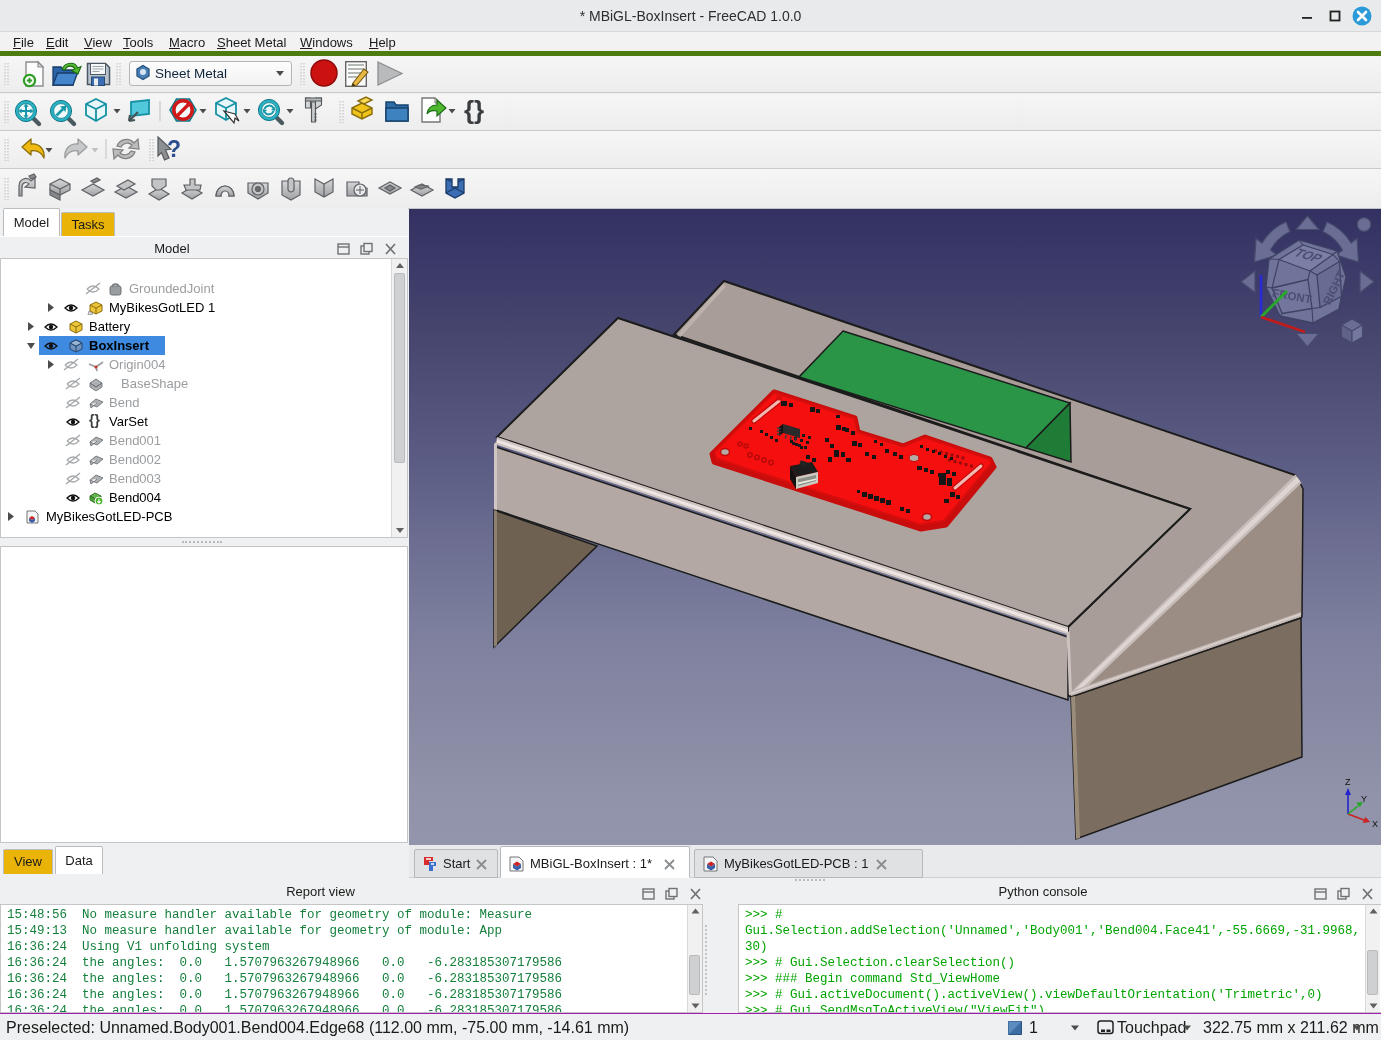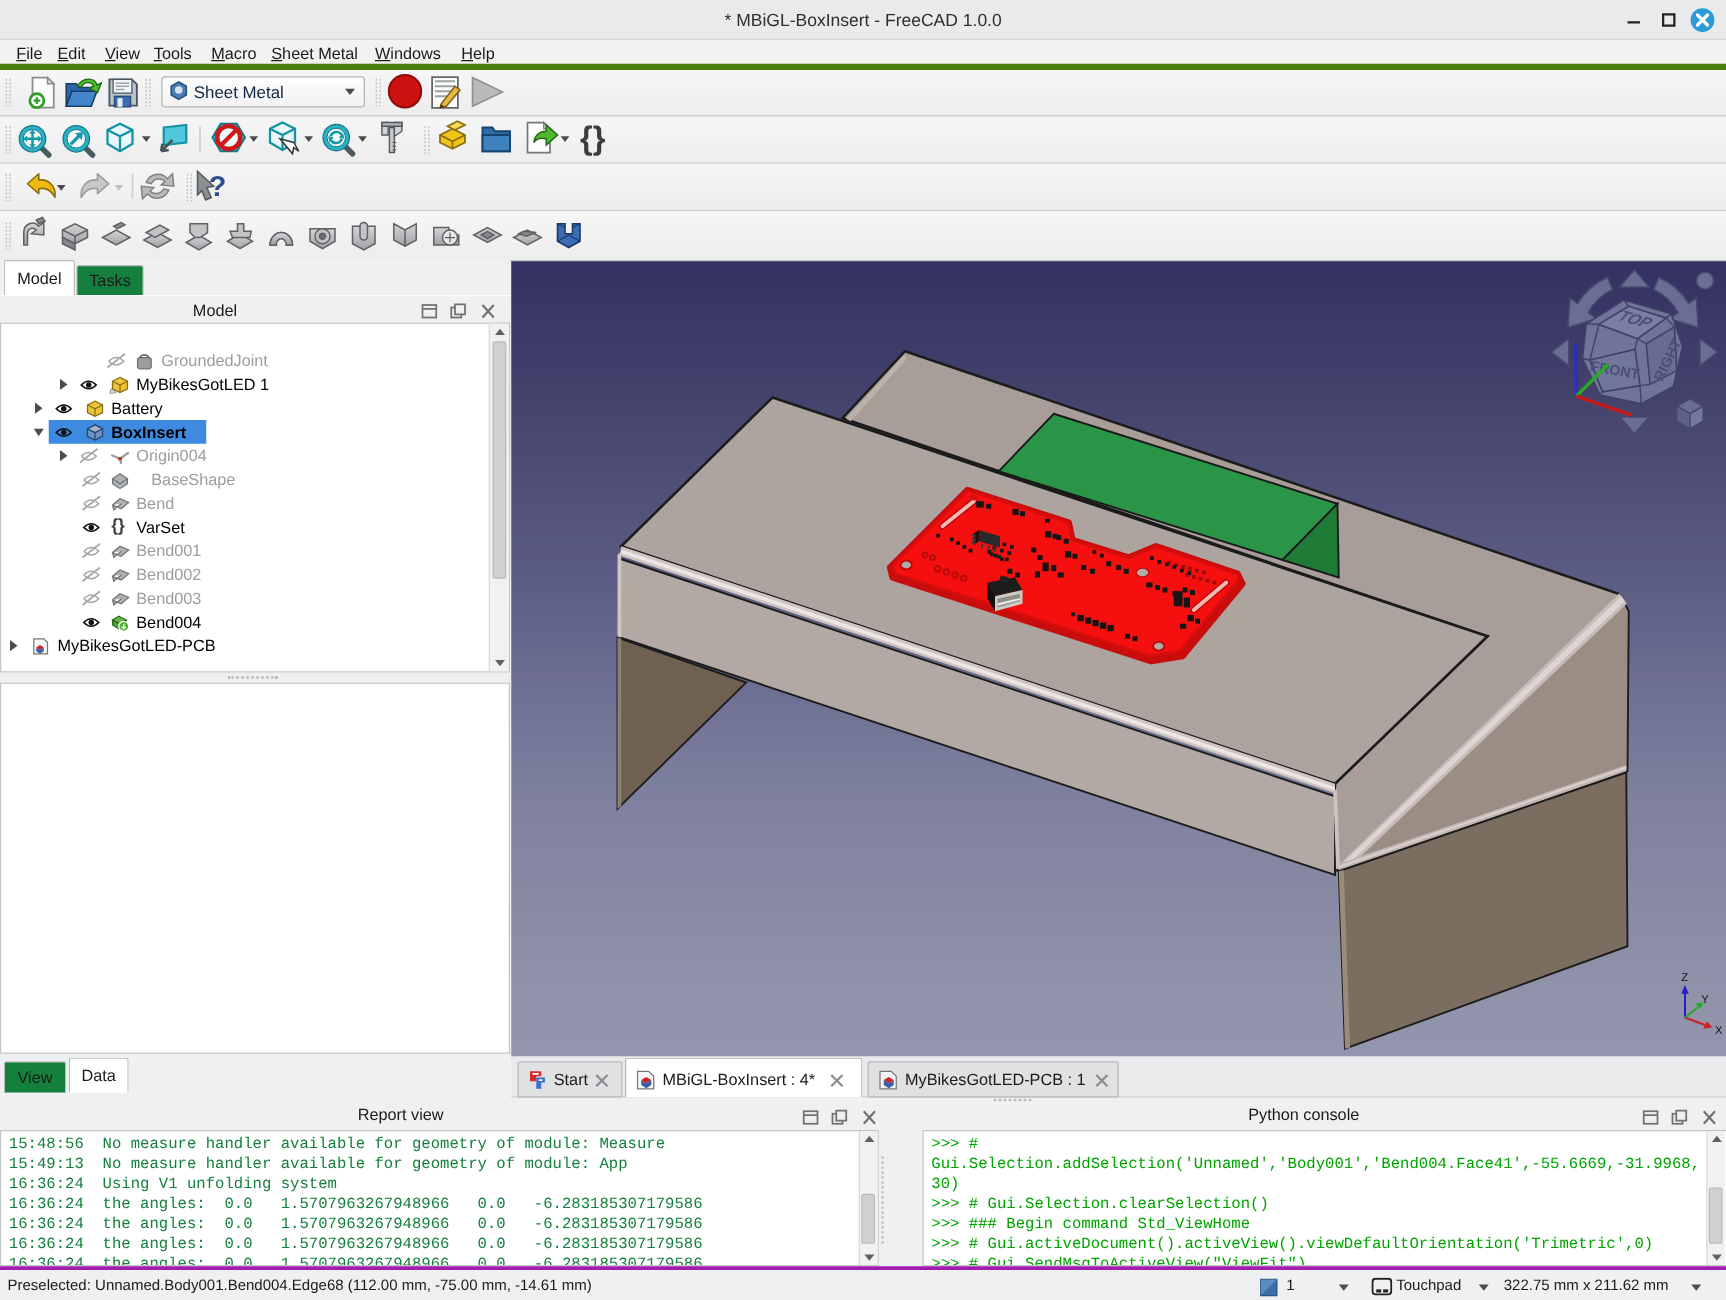--- a/index.html
+++ b/index.html
@@ -15,21 +15,21 @@
 
 .tbrow { left:0; width:1381px; background:linear-gradient(#f6f6f7,#ededee); border-bottom:1px solid #c9cacb; }
 #tb1 { top:56px; height:37px; }
 #tb2 { top:94px; height:37px; }
 #tb3 { top:131px; height:38px; }
 #tb4 { top:169px; height:40px; border-bottom:1px solid #c2c3c4;}
 
 #wbcombo { left:129px; top:61px; width:163px; height:25px; background:linear-gradient(#fdfdfd,#f2f2f2); border:1px solid #b4b5b6; border-radius:3px; font-size:13px; color:#16324f; }
 
 #leftcol { left:0; top:208px; width:408px; height:669px; background:#eff0f1; }
-.ptab { position:absolute; height:28px; font-size:13px; color:#1a1a1a; text-align:center; border:1px solid #bbbcbd; border-bottom:none; border-radius:2px 2px 0 0; line-height:27px; background:#15803d; }
+.ptab { position:absolute; height:28px; font-size:13px; color:#1a1a1a; text-align:center; border:1px solid #bbbcbd; border-bottom:none; border-radius:2px 2px 0 0; line-height:27px; background:#eab308; }
 .ptab.active { background:#ffffff; }
 .phdr { position:absolute; font-size:13px; color:#1a1a1a; text-align:center; }
 #treewrap { left:0px; top:258px; width:408px; height:280px; background:#ffffff; border:1px solid #c4c5c6; }
 #propwrap { left:0px; top:546px; width:408px; height:297px; background:#ffffff; border:1px solid #c4c5c6; }
 .trow { position:absolute; height:19px; font-size:13px; color:#000; white-space:nowrap; }
 .trow .lbl { position:absolute; top:2px; }
 .gray { color:#9a9da0; }
 .sbthumb { position:absolute; background:#cfd0d1; border:1px solid #b9babb; border-radius:2px; }
 
 #viewport { left:409px; top:209px; width:972px; height:637px; background:linear-gradient(#323161 0%,#3a3968 8%,#47476f 21%,#5d5e85 41%,#6e7093 54%,#7d7f9e 66%,#888aa4 80%,#9093a9 92%,#9295ab 100%); overflow:hidden; }
@@ -38,21 +38,21 @@
 .mtab { position:absolute; top:4px; height:29px; background:#e0e1e2; border:1px solid #b7b8b9; border-radius:2px 2px 0 0; font-size:13px; color:#1a1a1a; }
 .mtab.active { top:1px; height:32px; background:#ffffff; border-bottom:1px solid #ffffff; }
 
 #reppanel { left:0; top:884px; width:703px; height:129px; background:#eff0f1; }
 #pypanel { left:710px; top:884px; width:671px; height:129px; background:#eff0f1;margin-left:28px; }
 .bhdr { position:absolute; left:0; top:0; width:100%; height:19px; font-size:13px; color:#1a1a1a; text-align:center; }
 .bcontent { position:absolute; left:0; top:20px; background:#ffffff; border:1px solid #c4c5c6; font-family:"Liberation Mono",monospace; font-size:12.5px; line-height:16px; white-space:pre; overflow:hidden; padding:2px 0 0 6px; }
 #repcontent { width:703px; height:109px; color:#15803d; }
 #pycontent { width:671px; height:109px; color:#00a400; }
 
-#statusbar { left:0; top:1013px; width:1381px; height:27px; background:#eff0f1; border-top:3px solid #a21caf; font-size:12px; color:#1a1a1a; }
+#statusbar { left:0; top:1013px; width:1381px; height:27px; background:#eff0f1; border-top:1px solid #a21caf; font-size:16px; color:#1a1a1a; }
 </style>
 </head>
 <body>
 <div id="root">
 
   <div id="titlebar" class="abs">
     <div id="title-text">* MBiGL-BoxInsert - FreeCAD 1.0.0</div>
     <svg class="abs" style="left:1295px;top:0;width:86px;height:32px" viewBox="0 0 86 32">
       <rect x="7" y="17" width="10" height="1.8" fill="#222"></rect>
       <rect x="35.5" y="11.5" width="9" height="9" fill="none" stroke="#222" stroke-width="1.8"></rect>
@@ -701,26 +701,26 @@
       <svg class="abs" style="left:60px;top:8px" width="13" height="13" viewBox="0 0 13 13">
           <path d="M2 2 L11 11 M11 2 L2 11" stroke="#8a8d90" stroke-width="1.8"></path>
         </svg>
     </div>
     <div class="mtab active" style="left:91px;width:190px;">
       <svg class="abs" style="left:8px;top:9px" width="15" height="16" viewBox="0 0 15 16">
         <path d="M1 1 h9 l4 4 v10 h-13 z" fill="#f4f5f6" stroke="#777" stroke-width="1"></path>
         <path d="M4 8 l4 -2.5 4 2.5 -4 2.5 z" fill="#cc2222"></path>
           <path d="M4 8 v4 l4 2.5 4 -2.5 v-4 l-4 2.5 z" fill="#3a5fa8"></path>
       </svg>
-      <span class="abs" style="left:29px;top:9px">MBiGL-BoxInsert : 4*</span>
+      <span class="abs" style="left:29px;top:9px">MBiGL-BoxInsert : 1*</span>
       <svg class="abs" style="left:162px;top:11px" width="13" height="13" viewBox="0 0 13 13">
           <path d="M2 2 L11 11 M11 2 L2 11" stroke="#8a8d90" stroke-width="1.8"></path>
         </svg>
     </div>
-    <div class="mtab" style="left:285px;width:201px;">
+    <div class="mtab" style="left:285px;width:229px;">
       <svg class="abs" style="left:8px;top:6px" width="15" height="16" viewBox="0 0 15 16">
         <path d="M1 1 h9 l4 4 v10 h-13 z" fill="#f4f5f6" stroke="#777" stroke-width="1"></path>
         <path d="M4 8 l4 -2.5 4 2.5 -4 2.5 z" fill="#cc2222"></path>
           <path d="M4 8 v4 l4 2.5 4 -2.5 v-4 l-4 2.5 z" fill="#3a5fa8"></path>
       </svg>
       <span class="abs" style="left:29px;top:6px">MyBikesGotLED-PCB : 1</span>
       <svg class="abs" style="left:180px;top:8px" width="13" height="13" viewBox="0 0 13 13">
           <path d="M2 2 L11 11 M11 2 L2 11" stroke="#8a8d90" stroke-width="1.8"></path>
         </svg>
     </div>

